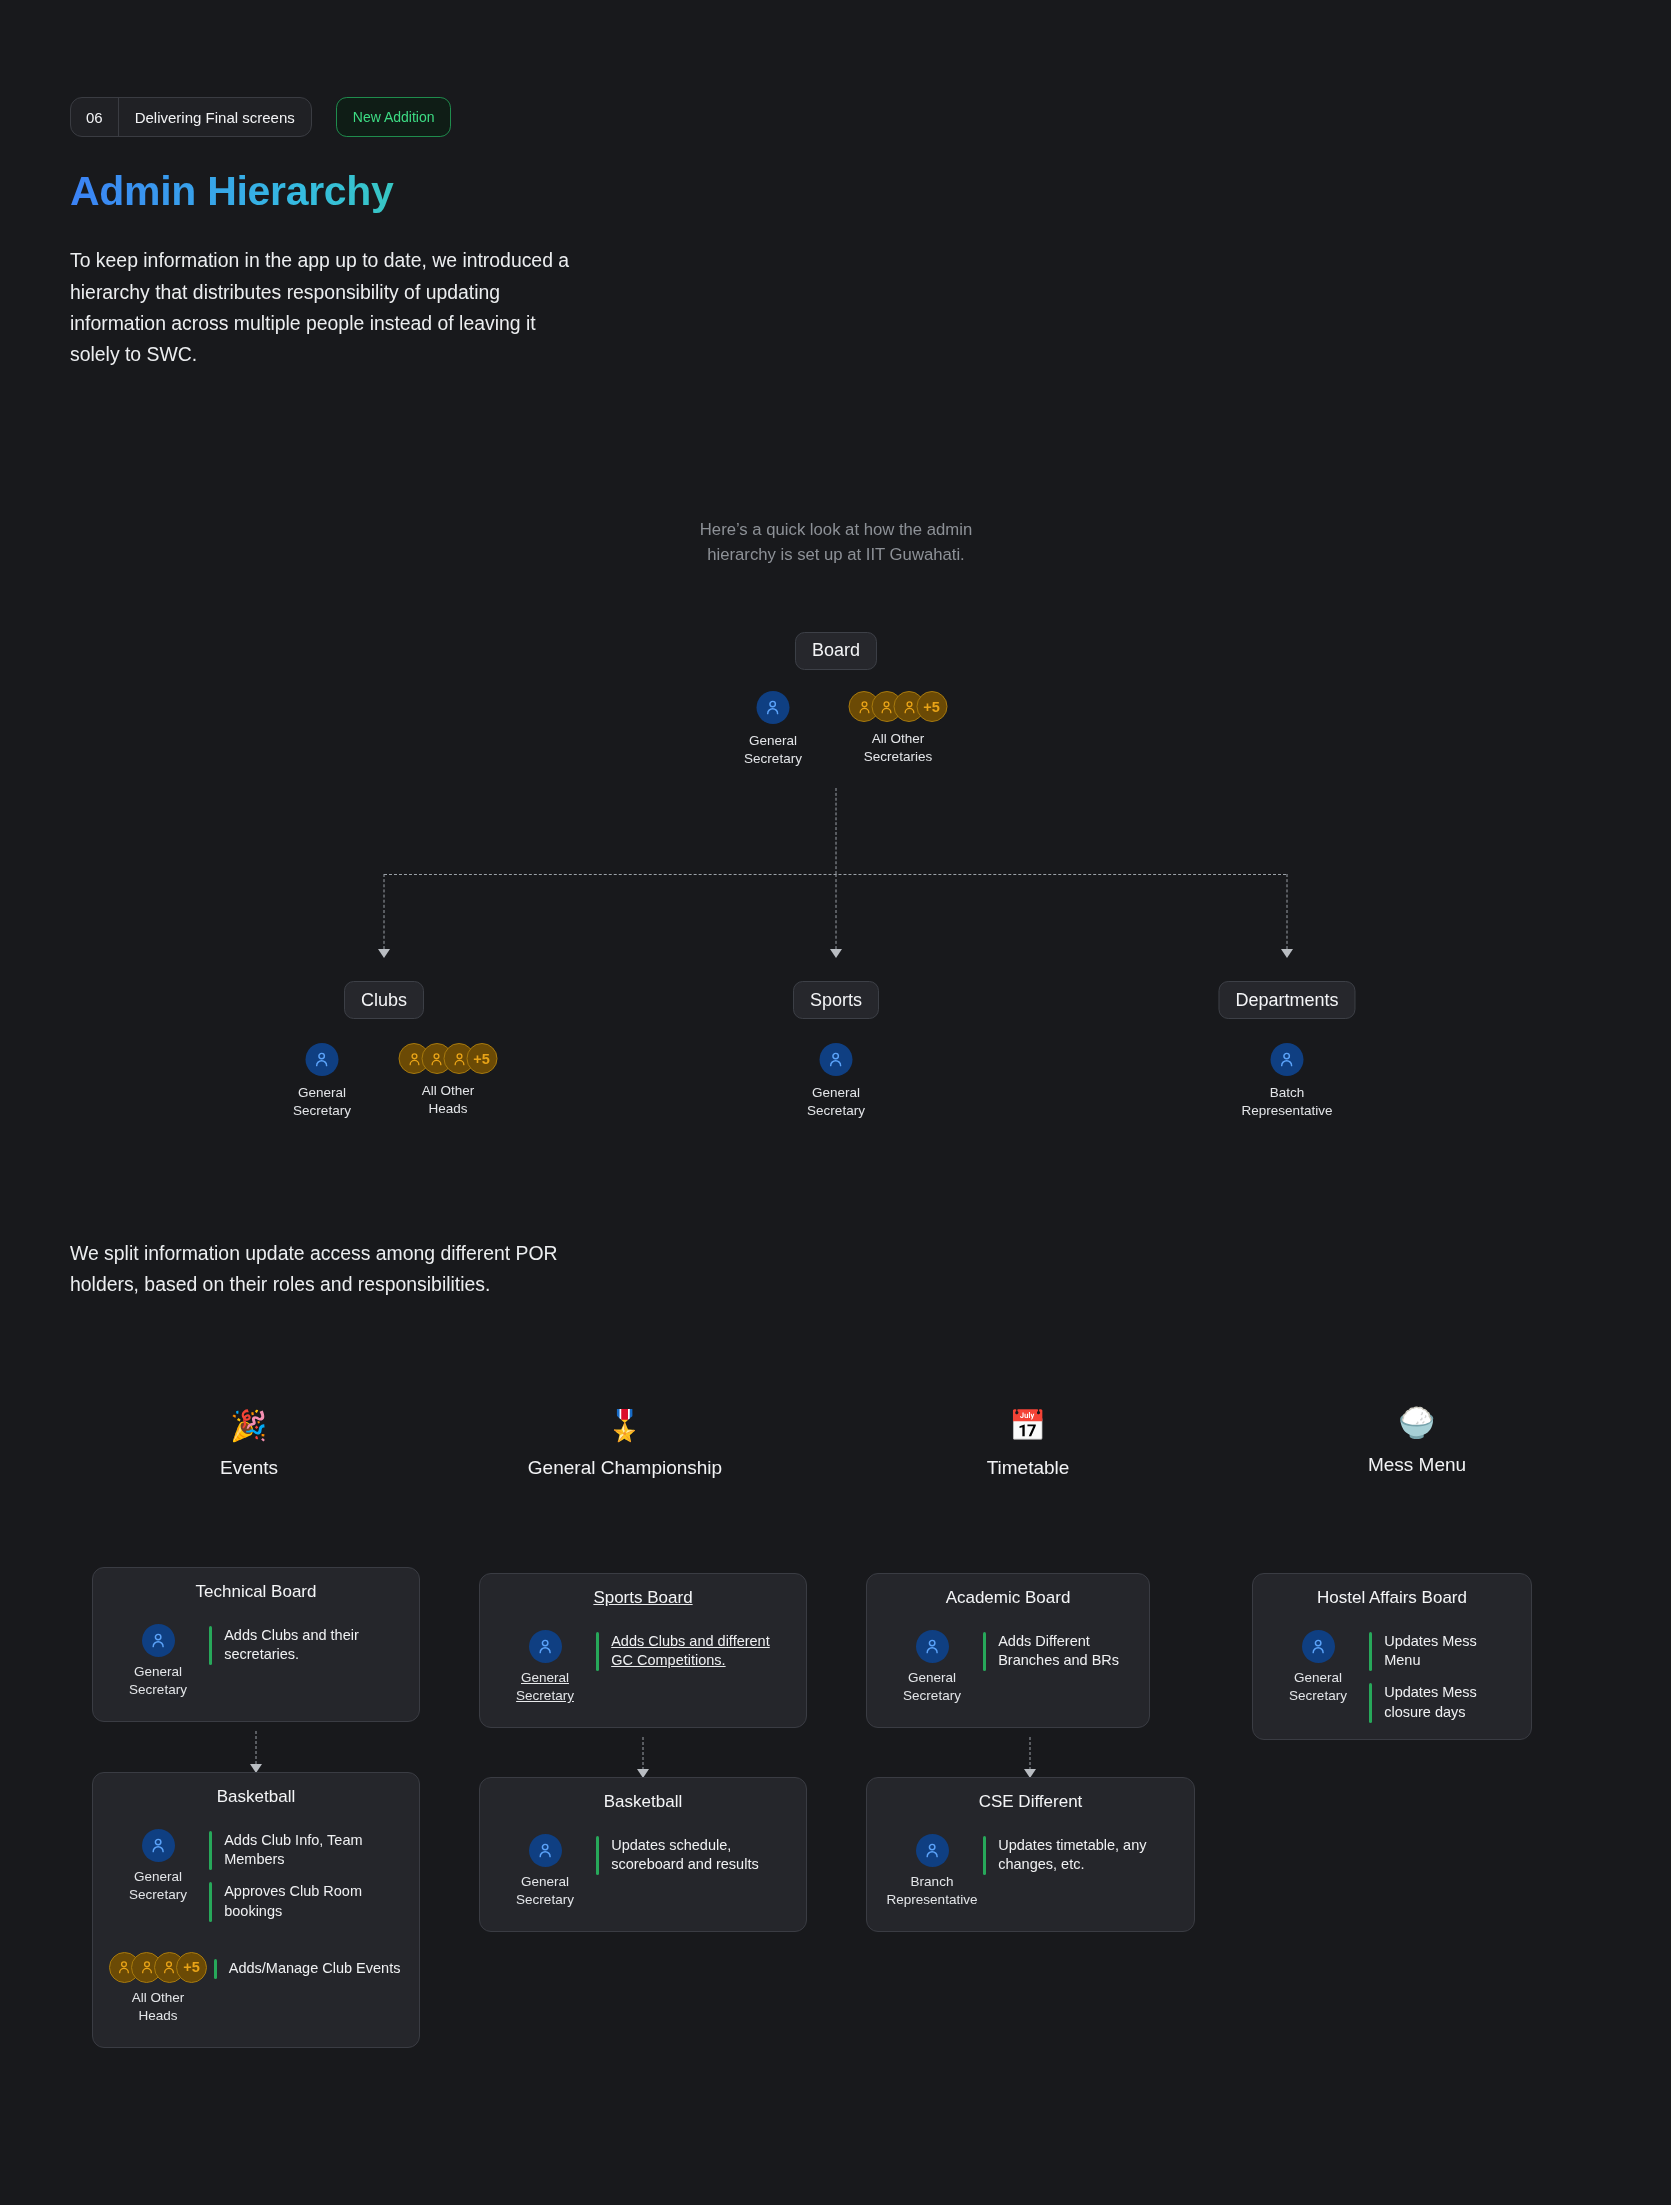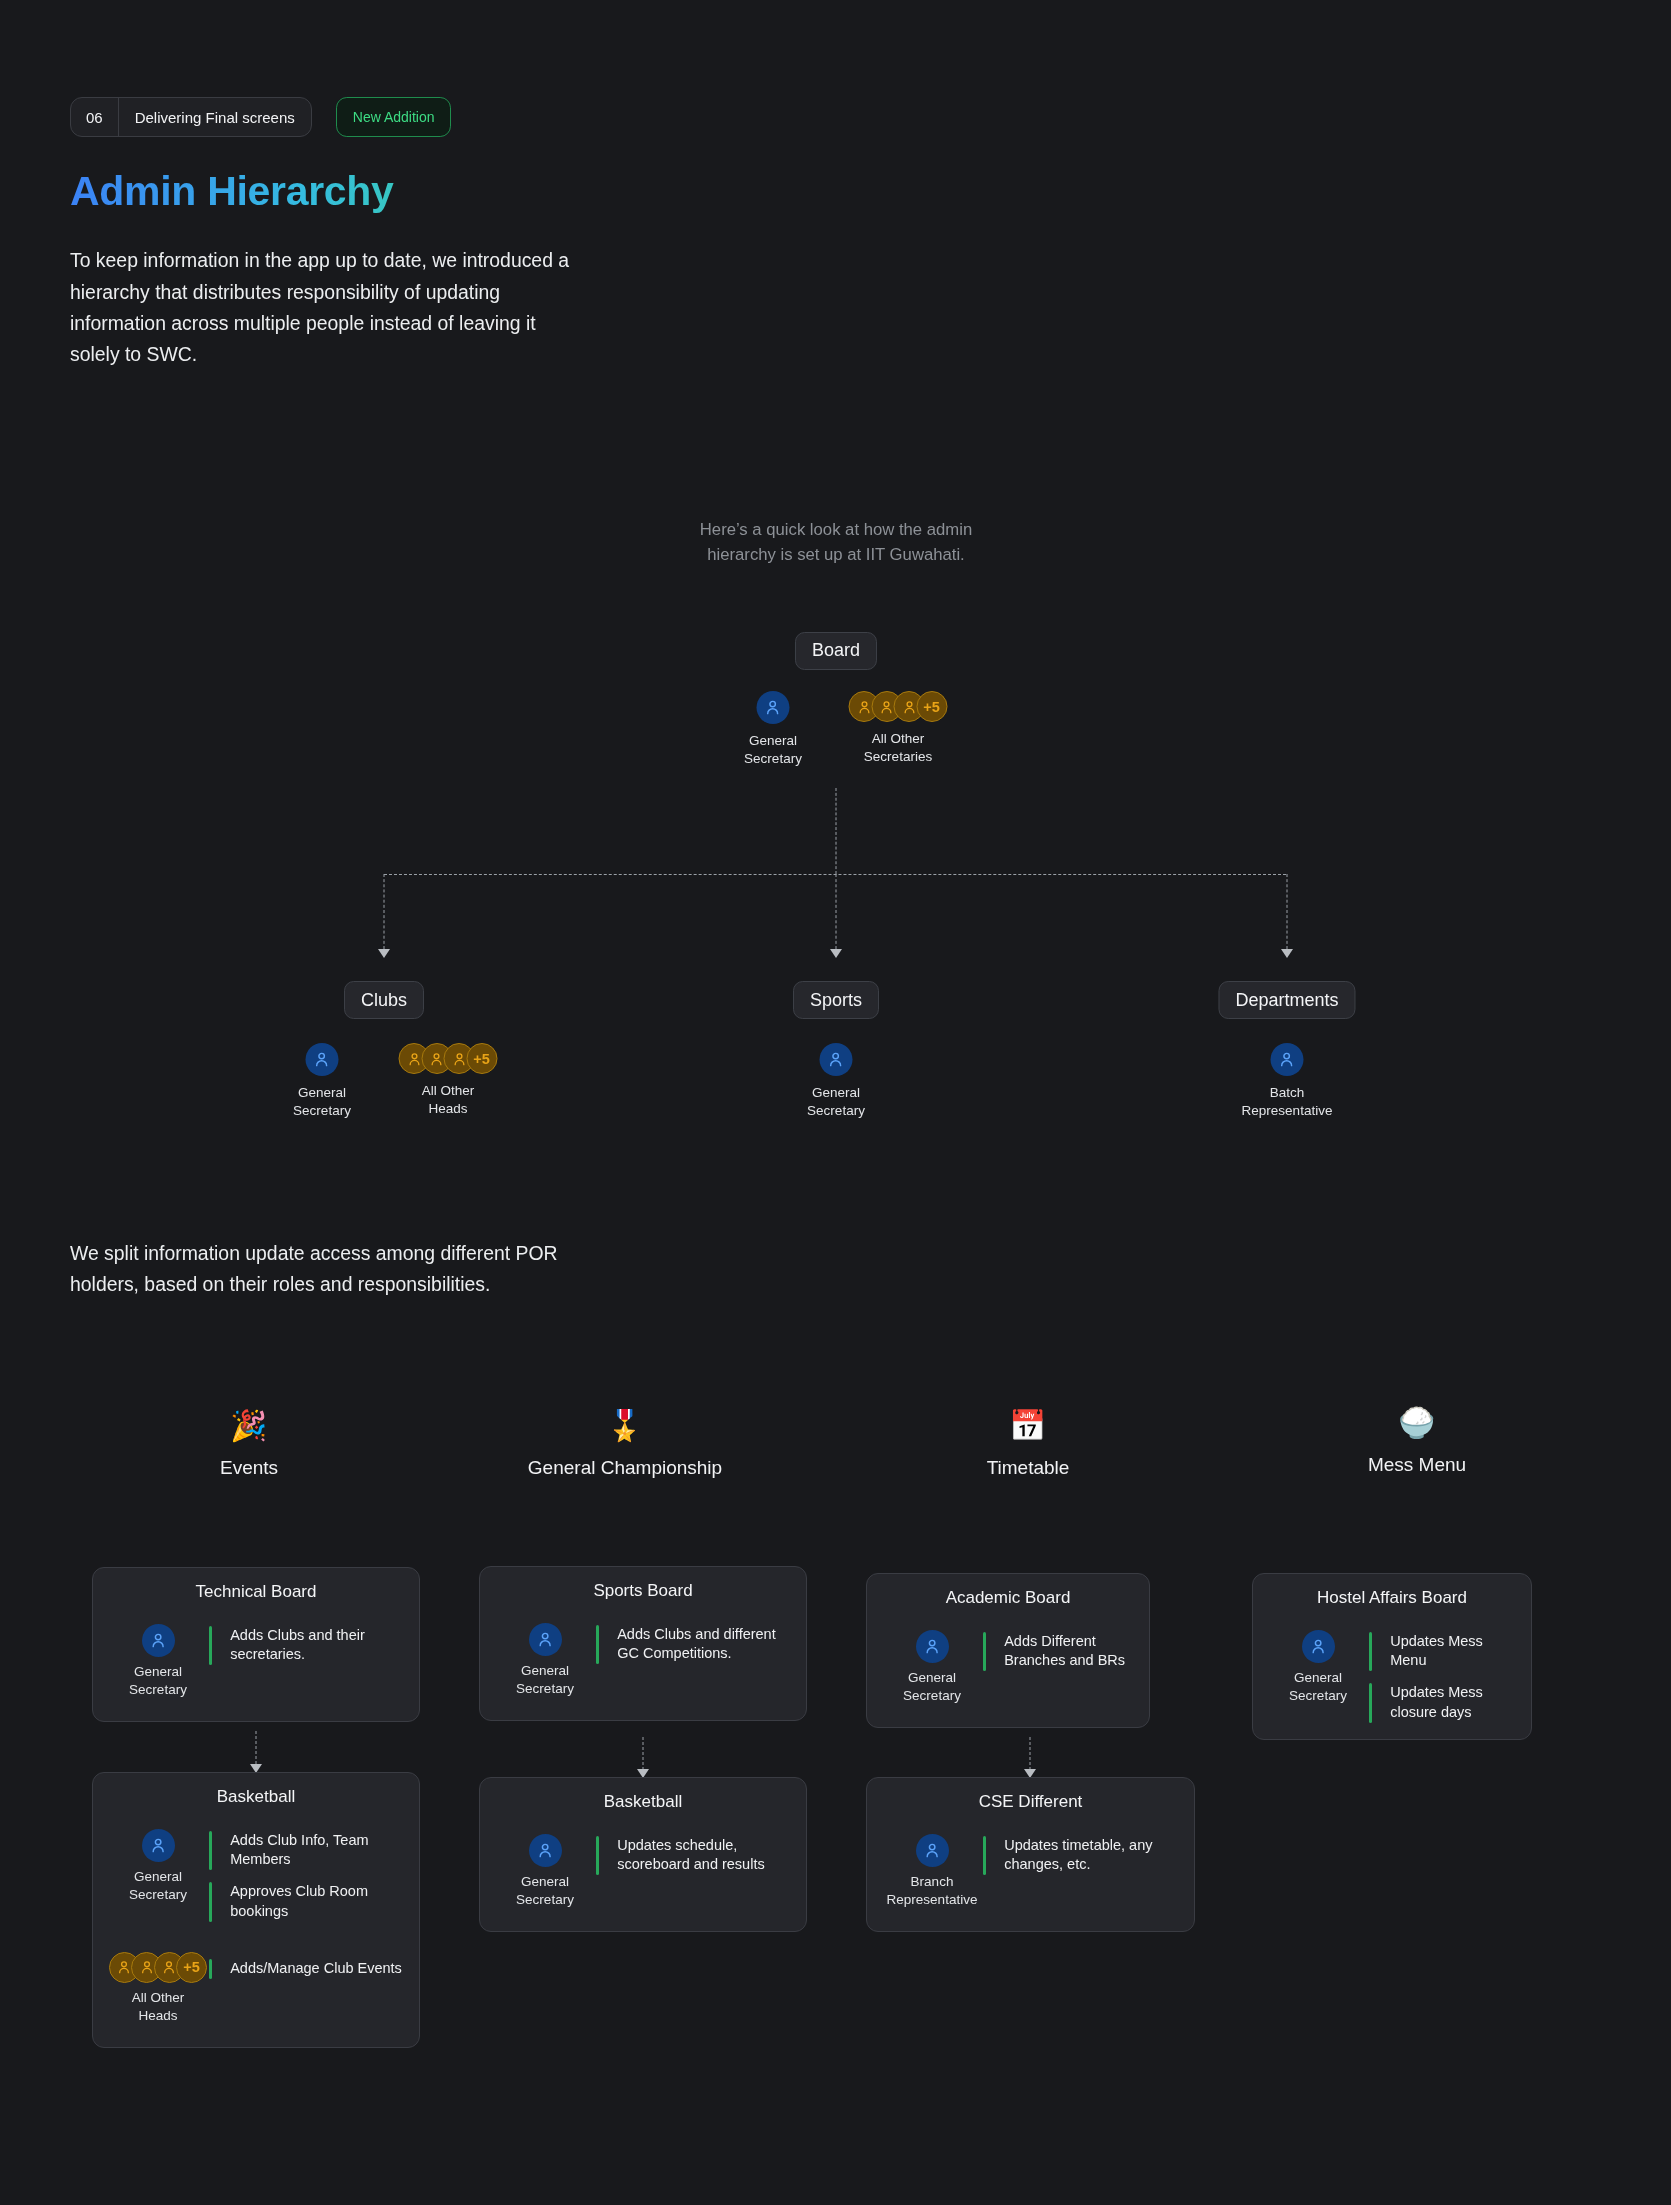--- a/index.html
+++ b/index.html
@@ -112,21 +112,21 @@
     background: #25262b;
     padding: 14px 14px 16px;
   }
   .card-title { text-align: center; font-size: 17px; color: #f4f5f7; margin-bottom: 21.5px; }
   .card-rows { display: flex; align-items: flex-start; }
   .card-people { width: 102px; flex: 0 0 102px; }
   .card-person { text-align: center; margin-bottom: 5.4px; }
   .card-person .plabel { margin-top: 6.5px; font-size: 13.5px; line-height: 1.35; color: #e3e5e8; }
   .card-perms { flex: 1; padding-top: 2.2px; }
   .perm {
-    display: flex; align-items: stretch; gap: 18px; margin-bottom: 12px;
+    display: flex; align-items: stretch; gap: 12px; margin-bottom: 12px; justify-content: center;
   }
   .perm:last-child { margin-bottom: 0; }
   .perm-bar { width: 3.2px; border-radius: 1.6px; background: #27a85a; flex: 0 0 3.2px; }
   .perm-text { font-size: 14.5px; line-height: 1.36; color: #f0f1f3; }
 
   .card-connector { position: absolute; border-left: 1.6px dashed #9aa0a6; width: 0; transform: translateX(-50%); }
   .card-arrow {
     position: absolute; width: 0; height: 0;
     border-left: 6px solid transparent; border-right: 6px solid transparent;
     border-top: 9.7px solid #b9bdc2; transform: translateX(-50%);
@@ -377,21 +377,21 @@
             <div class="perm-text">Adds/Manage Club Events</div>
           </div>
         </div>
       </div>
     </div>
 
     <div class="cat-head" style="left:625px; top:0px;">
       <div class="cat-emoji">🎖️</div>
       <div class="cat-name">General Championship</div>
     </div>
-    <div class="card" style="left:479px; top:155px; width:328px;">
+    <div class="card" style="left:479px; top:162px; width:328px;text-decoration:underline;">
       <div class="card-title">Sports Board</div>
       <div class="card-rows">
         <div class="card-people">
           <div class="card-person">
             <span class="avatar-single">
               <svg viewBox="0 0 24 24" fill="none" stroke="#5ba3fa" stroke-width="1.9" stroke-linecap="round">
                   <circle cx="12" cy="8" r="3.6"></circle>
                   <path d="M5.5 20.5a6.5 6.5 0 0 1 13 0"></path>
                 </svg>
             </span>

